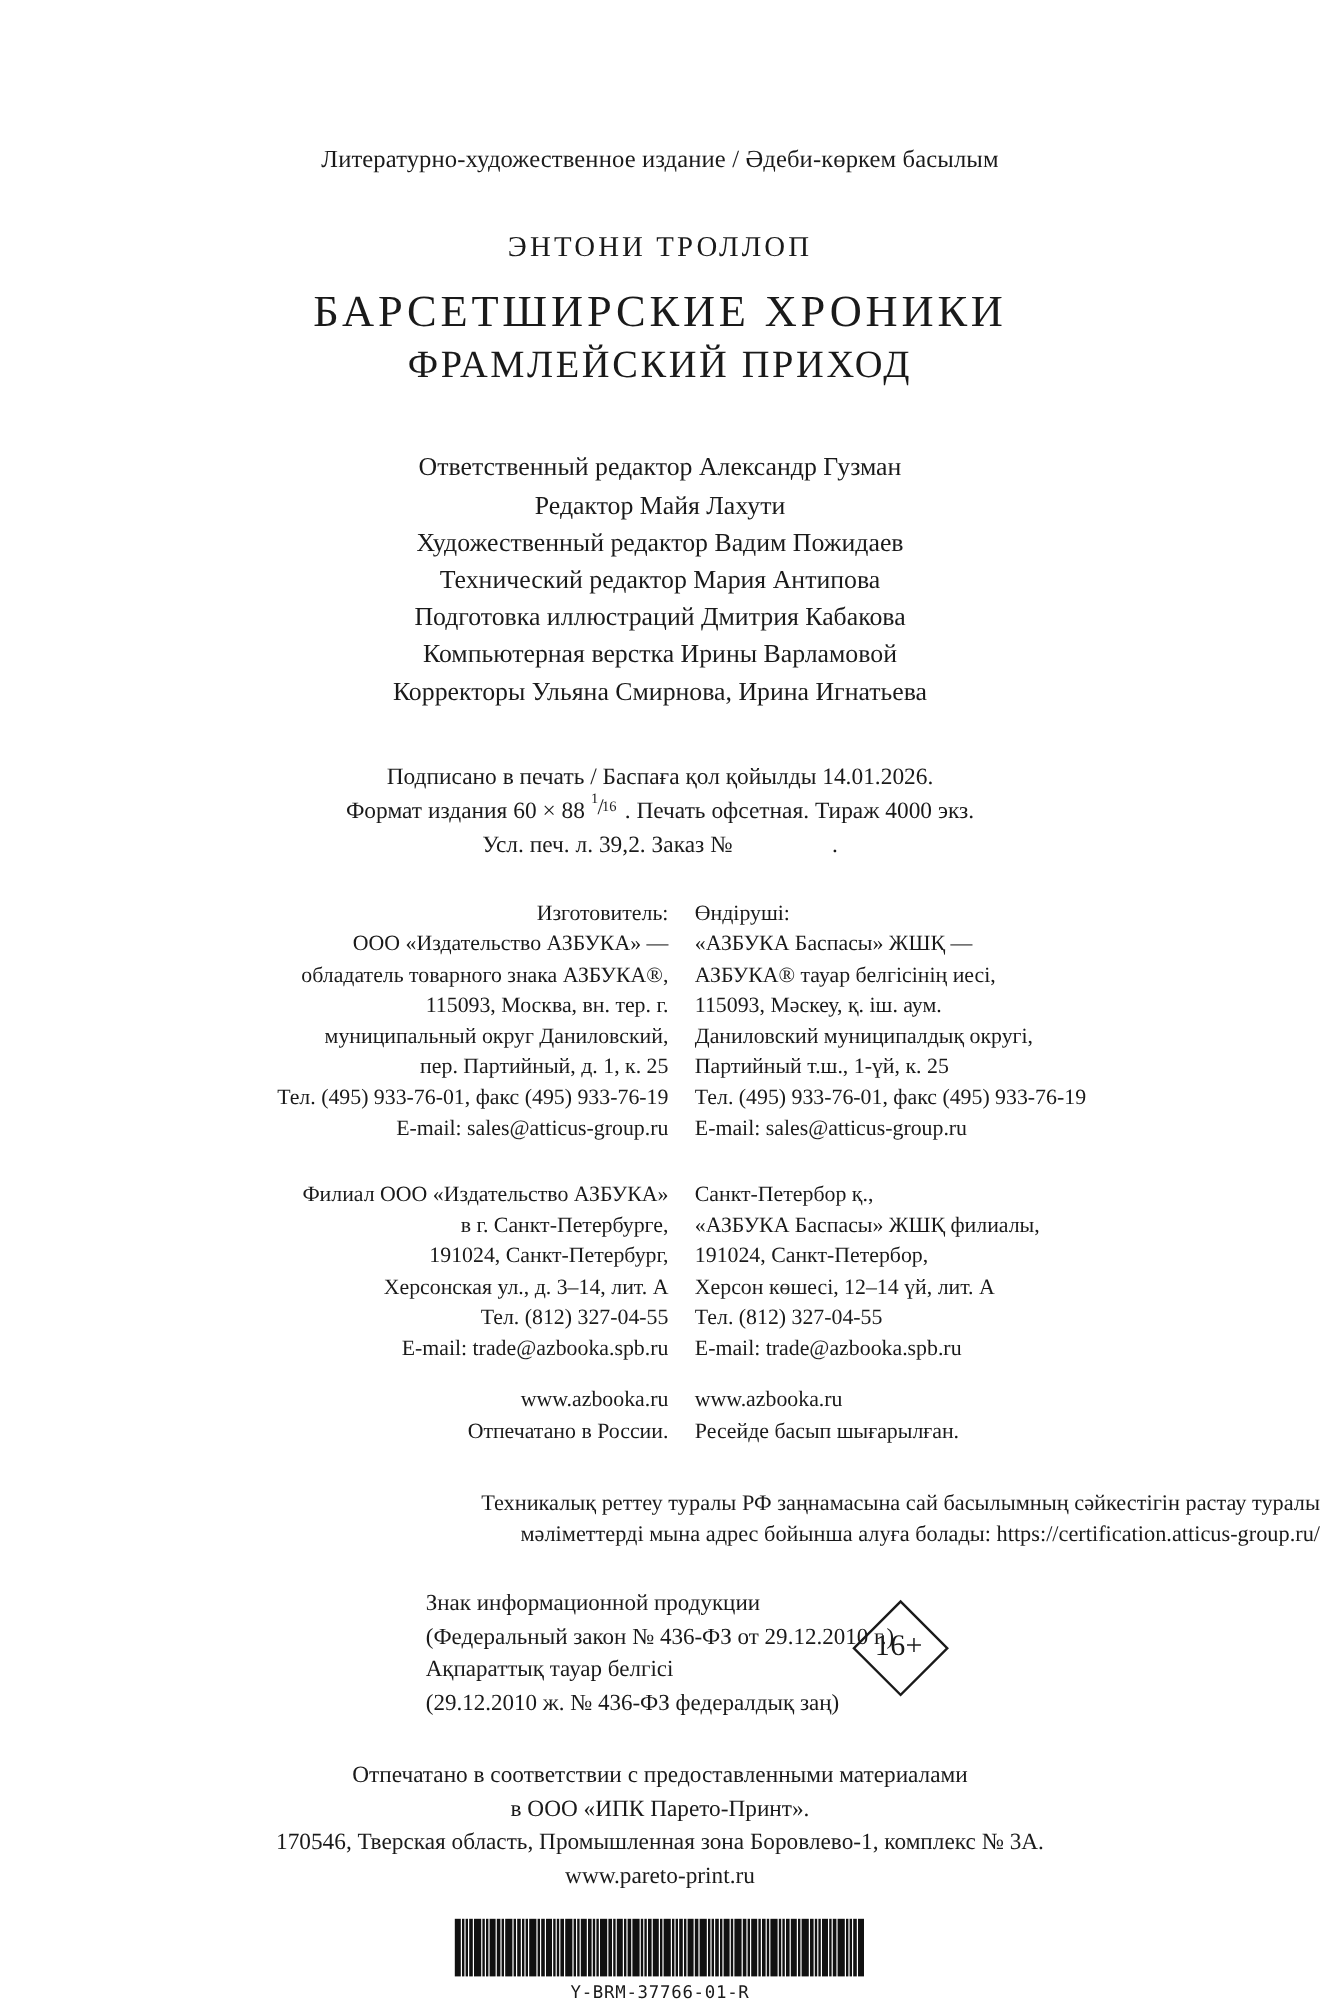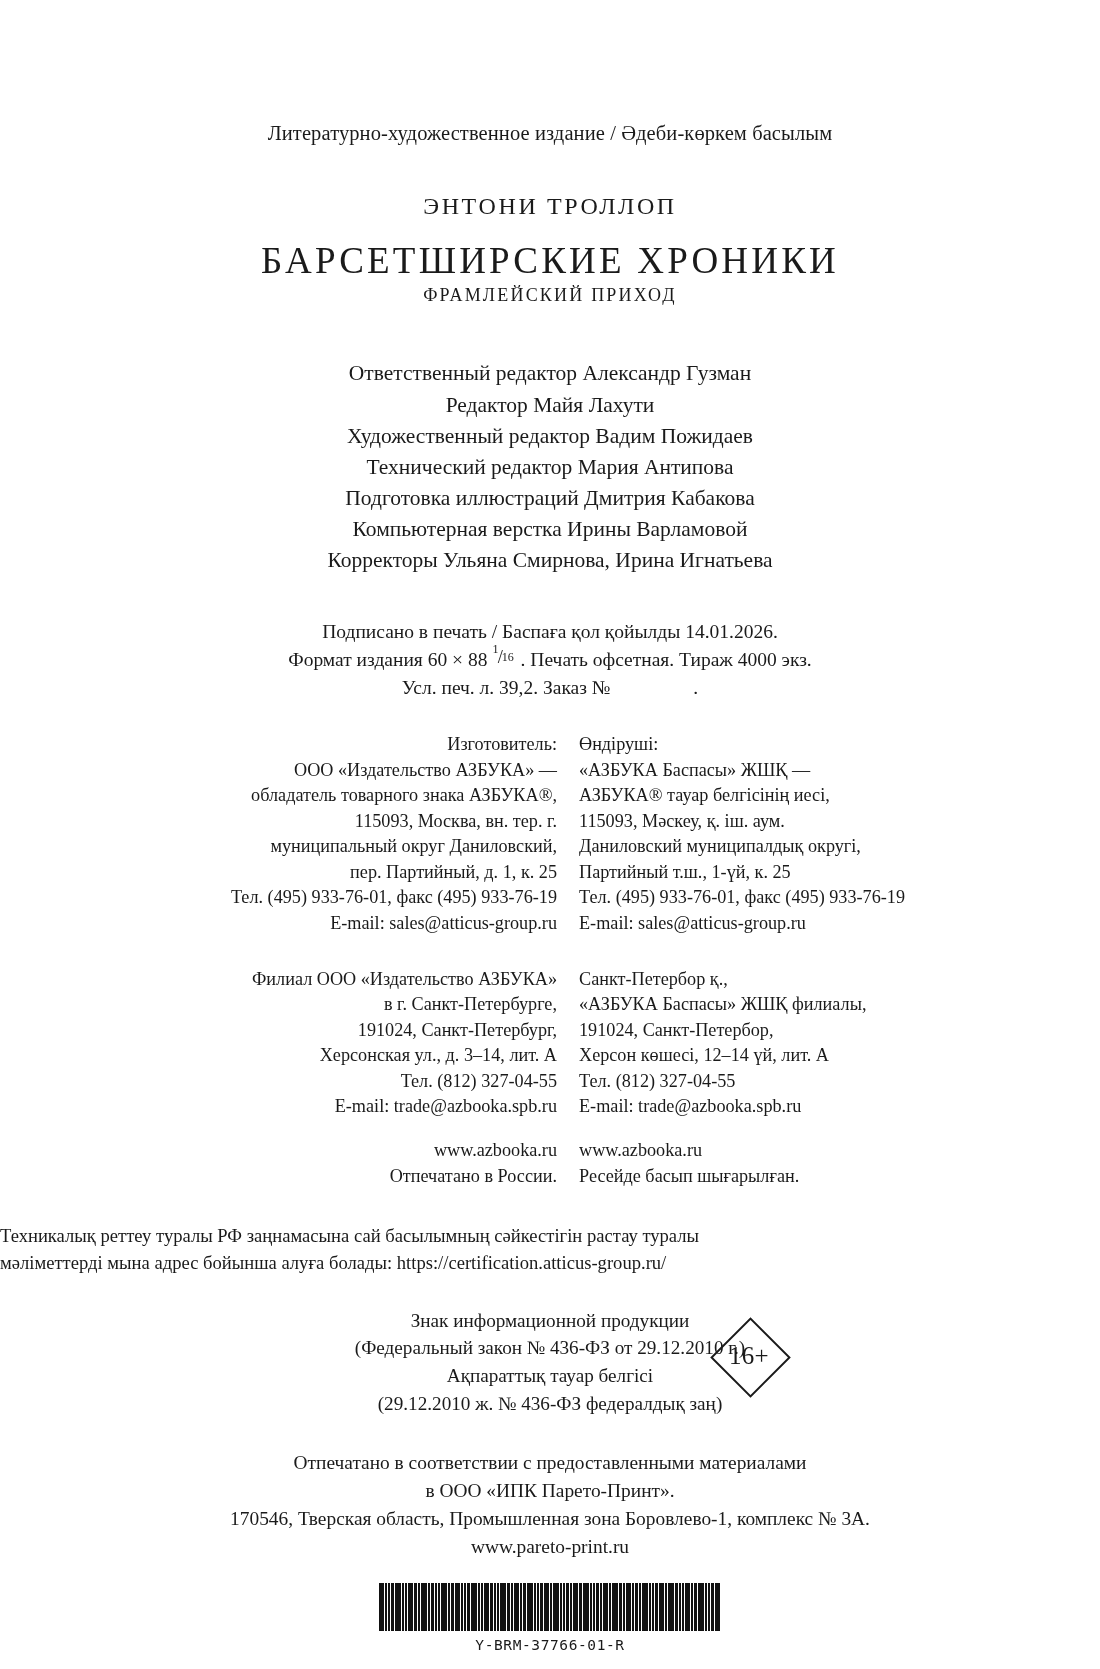--- a/index.html
+++ b/index.html
@@ -41,21 +41,21 @@
   .series-title {
     margin-top: 20px;
     font-size: 37px;
     letter-spacing: 3.2px;
     text-align: center;
     line-height: 1.12;
   }
 
   .book-title {
     margin-top: 4px;
-    font-size: 18px;
+    font-size: 32px;
     letter-spacing: 2.2px;
     text-align: center;
   }
 
   
   .credits {
     margin-top: 52px;
     text-align: center;
     font-size: 21.5px;
     line-height: 1.445;
@@ -118,36 +118,35 @@
     width: 358px;
     text-align: left;
     padding-left: 11px;
     box-sizing: border-box;
   }
   .cols div { white-space: nowrap; }
 
   
   .certification {
     margin-top: 34px;
-    text-align: left;
+    text-align: right;
     font-size: 18.6px;
     line-height: 1.44;
   }
   .certification div { white-space: nowrap; }
 
   
   .age-block {
     margin-top: 30px;
     position: relative;
     display: flex;
     justify-content: center;
     align-items: center;
   }
   .age-text {
-    text-align: center;
     font-size: 19.2px;
     line-height: 1.44;
     white-space: nowrap;
   }
   .age-badge {
     position: absolute;
     left: 712px;
     top: 12px;
     width: 74px;
     height: 74px;

